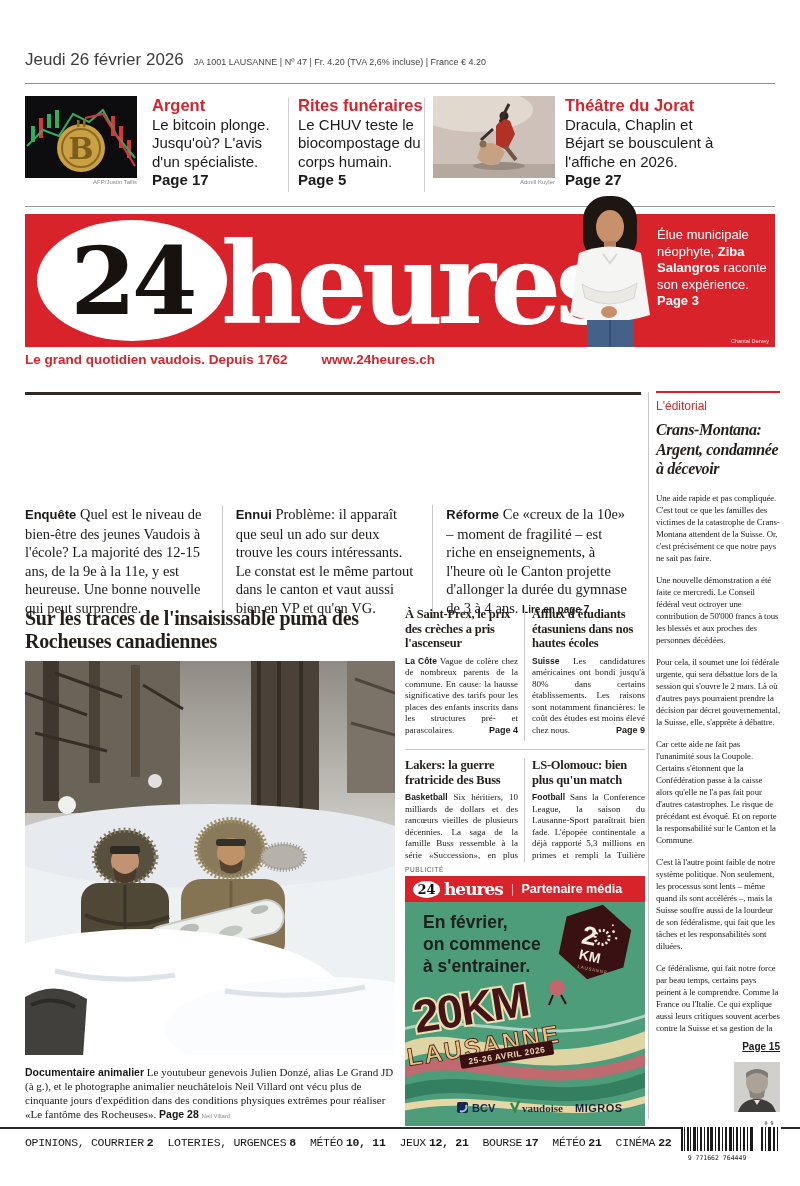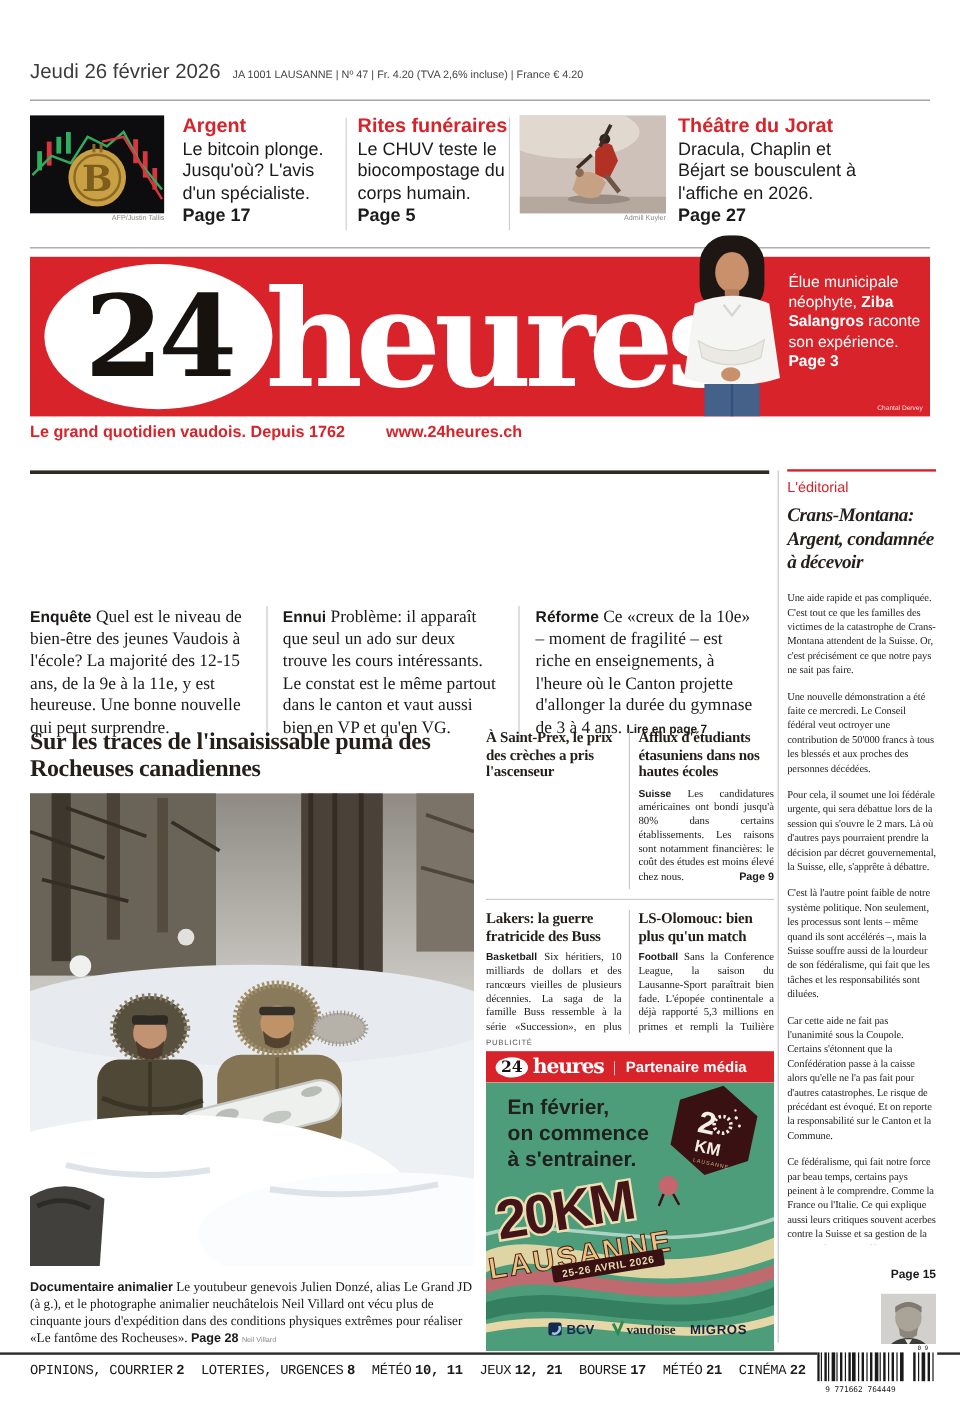--- a/index.html
+++ b/index.html
@@ -74,21 +74,21 @@
   .ad-partner{font-family:"Liberation Sans",sans-serif;font-weight:bold;font-size:12.5px;color:#fff;}
   .ad-green{width:240px;height:224px;}
   
   .vdivider{position:absolute;left:648px;top:392px;width:1px;height:727px;background:#c8c8c8;}
   .editorial{position:absolute;left:656px;top:391px;width:124px;}
   .ed-rule{height:2px;background:#d8232a;margin-bottom:6px;}
   .ed-label{font-family:"Liberation Sans",sans-serif;font-size:12px;color:#d8232a;margin-bottom:7px;}
   .ed-title{margin:0 0 13px 0;font-style:italic;font-weight:bold;font-size:16px;line-height:19.5px;letter-spacing:-0.4px;color:#241f1a;}
   .ed-body{height:545px;overflow:hidden;}
   .ed-body p{margin:0 0 10px 0;font-size:8.8px;line-height:12px;letter-spacing:-0.1px;color:#222;}
-  .ed-page{text-align:right;font-family:"Liberation Sans",sans-serif;font-weight:bold;font-size:10px;margin:20px 0 10px 0;}
+  .ed-page{text-align:right;font-family:"Liberation Sans",sans-serif;font-weight:bold;font-size:10px;margin:4px 0 10px 0;text-decoration:underline;}
   .ed-author{display:flex;align-items:flex-end;gap:7px;flex-direction:column;}
   .ed-name{font-family:"Liberation Sans",sans-serif;font-weight:bold;font-size:10.5px;}
   .ed-role{font-family:"Liberation Sans",sans-serif;font-size:9px;color:#6e6e6e;}
   
   .f-rule{position:absolute;left:0;top:1127px;width:800px;height:2px;background:#2a2a2a;}
   .f-nav{position:absolute;left:25px;top:1136px;display:flex;gap:14px;
          font-family:Liberation Mono, monospace;font-size:11.5px;letter-spacing:-0.3px;color:#1a1a1a;white-space:nowrap;}
   .f-nav b{margin-left:3px;}
   .barcode{position:absolute;left:681px;top:1120px;width:100px;height:42px;background:#fff;}
 </style>
@@ -283,20 +283,25 @@
       <span>Le youtubeur genevois Julien Donzé, alias Le Grand JD (à g.), et le photographe animalier neuchâtelois Neil Villard ont vécu plus de cinquante jours d'expédition dans des conditions physiques extrêmes pour réaliser «Le fantôme des Rocheuses».</span>
       <span class="cap-page">Page 28</span>
       <span class="cap-credit">Neil Villard</span>
     </p>
   </section>
 
   <aside class="briefs">
     <div class="brow r1">
       <article class="bcol first">
         <h3>À Saint-Prex, le prix des crèches a pris l'ascenseur</h3>
+        <p class="bbody">
+          <b class="bkick">La Côte</b>
+          <span>Vague de colère chez de nombreux parents de la commune. En cause: la hausse significative des tarifs pour les places des enfants inscrits dans les structures pré- et parascolaires.</span>
+          <span class="bpg">Page 4</span>
+        </p>
       </article>
       <article class="bcol second">
         <h3>Afflux d'étudiants étasuniens dans nos hautes écoles</h3>
         <p class="bbody">
           <b class="bkick">Suisse</b>
           <span>Les candidatures américaines ont bondi jusqu'à 80% dans certains établissements. Les raisons sont notamment financières: le coût des études est moins élevé chez nous.</span>
           <span class="bpg">Page 9</span>
         </p>
       </article>
     </div>
@@ -379,22 +384,22 @@
 
   <div class="vdivider"></div>
   <aside class="editorial">
     <div class="ed-rule"></div>
     <div class="ed-label">L'éditorial</div>
     <h2 class="ed-title">Crans-Montana: Argent, condamnée à décevoir</h2>
     <div class="ed-body">
       <p>Une aide rapide et pas compliquée. C'est tout ce que les familles des victimes de la catastrophe de Crans-Montana attendent de la Suisse. Or, c'est précisément ce que notre pays ne sait pas faire.</p>
       <p>Une nouvelle démonstration a été faite ce mercredi. Le Conseil fédéral veut octroyer une contribution de 50'000 francs à tous les blessés et aux proches des personnes décédées.</p>
       <p>Pour cela, il soumet une loi fédérale urgente, qui sera débattue lors de la session qui s'ouvre le 2 mars. Là où d'autres pays pourraient prendre la décision par décret gouvernemental, la Suisse, elle, s'apprête à débattre.</p>
+      <p>Car cette aide ne fait pas l'unanimité sous la Coupole. Certains s'étonnent que la Confédération passe à la caisse alors qu'elle ne l'a pas fait pour d'autres catastrophes. Le risque de précédant est évoqué. Et on reporte la responsabilité sur le Canton et la Commune.</p>
       <p>C'est là l'autre point faible de notre système politique. Non seulement, les processus sont lents – même quand ils sont accélérés –, mais la Suisse souffre aussi de la lourdeur de son fédéralisme, qui fait que les tâches et les responsabilités sont diluées.</p>
-      <p>Car cette aide ne fait pas l'unanimité sous la Coupole. Certains s'étonnent que la Confédération passe à la caisse alors qu'elle ne l'a pas fait pour d'autres catastrophes. Le risque de précédant est évoqué. Et on reporte la responsabilité sur le Canton et la Commune.</p>
       <p>Ce fédéralisme, qui fait notre force par beau temps, certains pays peinent à le comprendre. Comme la France ou l'Italie. Ce qui explique aussi leurs critiques souvent acerbes contre la Suisse et sa gestion de la catastrophe. Aujourd'hui, tous nous regardent. Or, on peut déjà l'affirmer: sur ce dossier, Berne est condamnée à décevoir.</p>
     </div>
     <div class="ed-page">Page 15</div>
     <div class="ed-author">
       <svg width="46" height="50" viewBox="0 0 46 50">
         <rect width="46" height="50" fill="#d2d0cd"></rect>
         <ellipse cx="23" cy="20" rx="11" ry="13" fill="#aba298"></ellipse>
         <path d="M12,16 q11,-10 22,0 l0,-5 q-11,-8 -22,0 z" fill="#7e7a74"></path>
         <path d="M15,28 q8,7 16,0 l-1,7 q-7,5 -14,0 z" fill="#8b857d"></path>
         <path d="M4,50 q4,-13 19,-13 q15,0 19,13 z" fill="#3e3c3a"></path>

